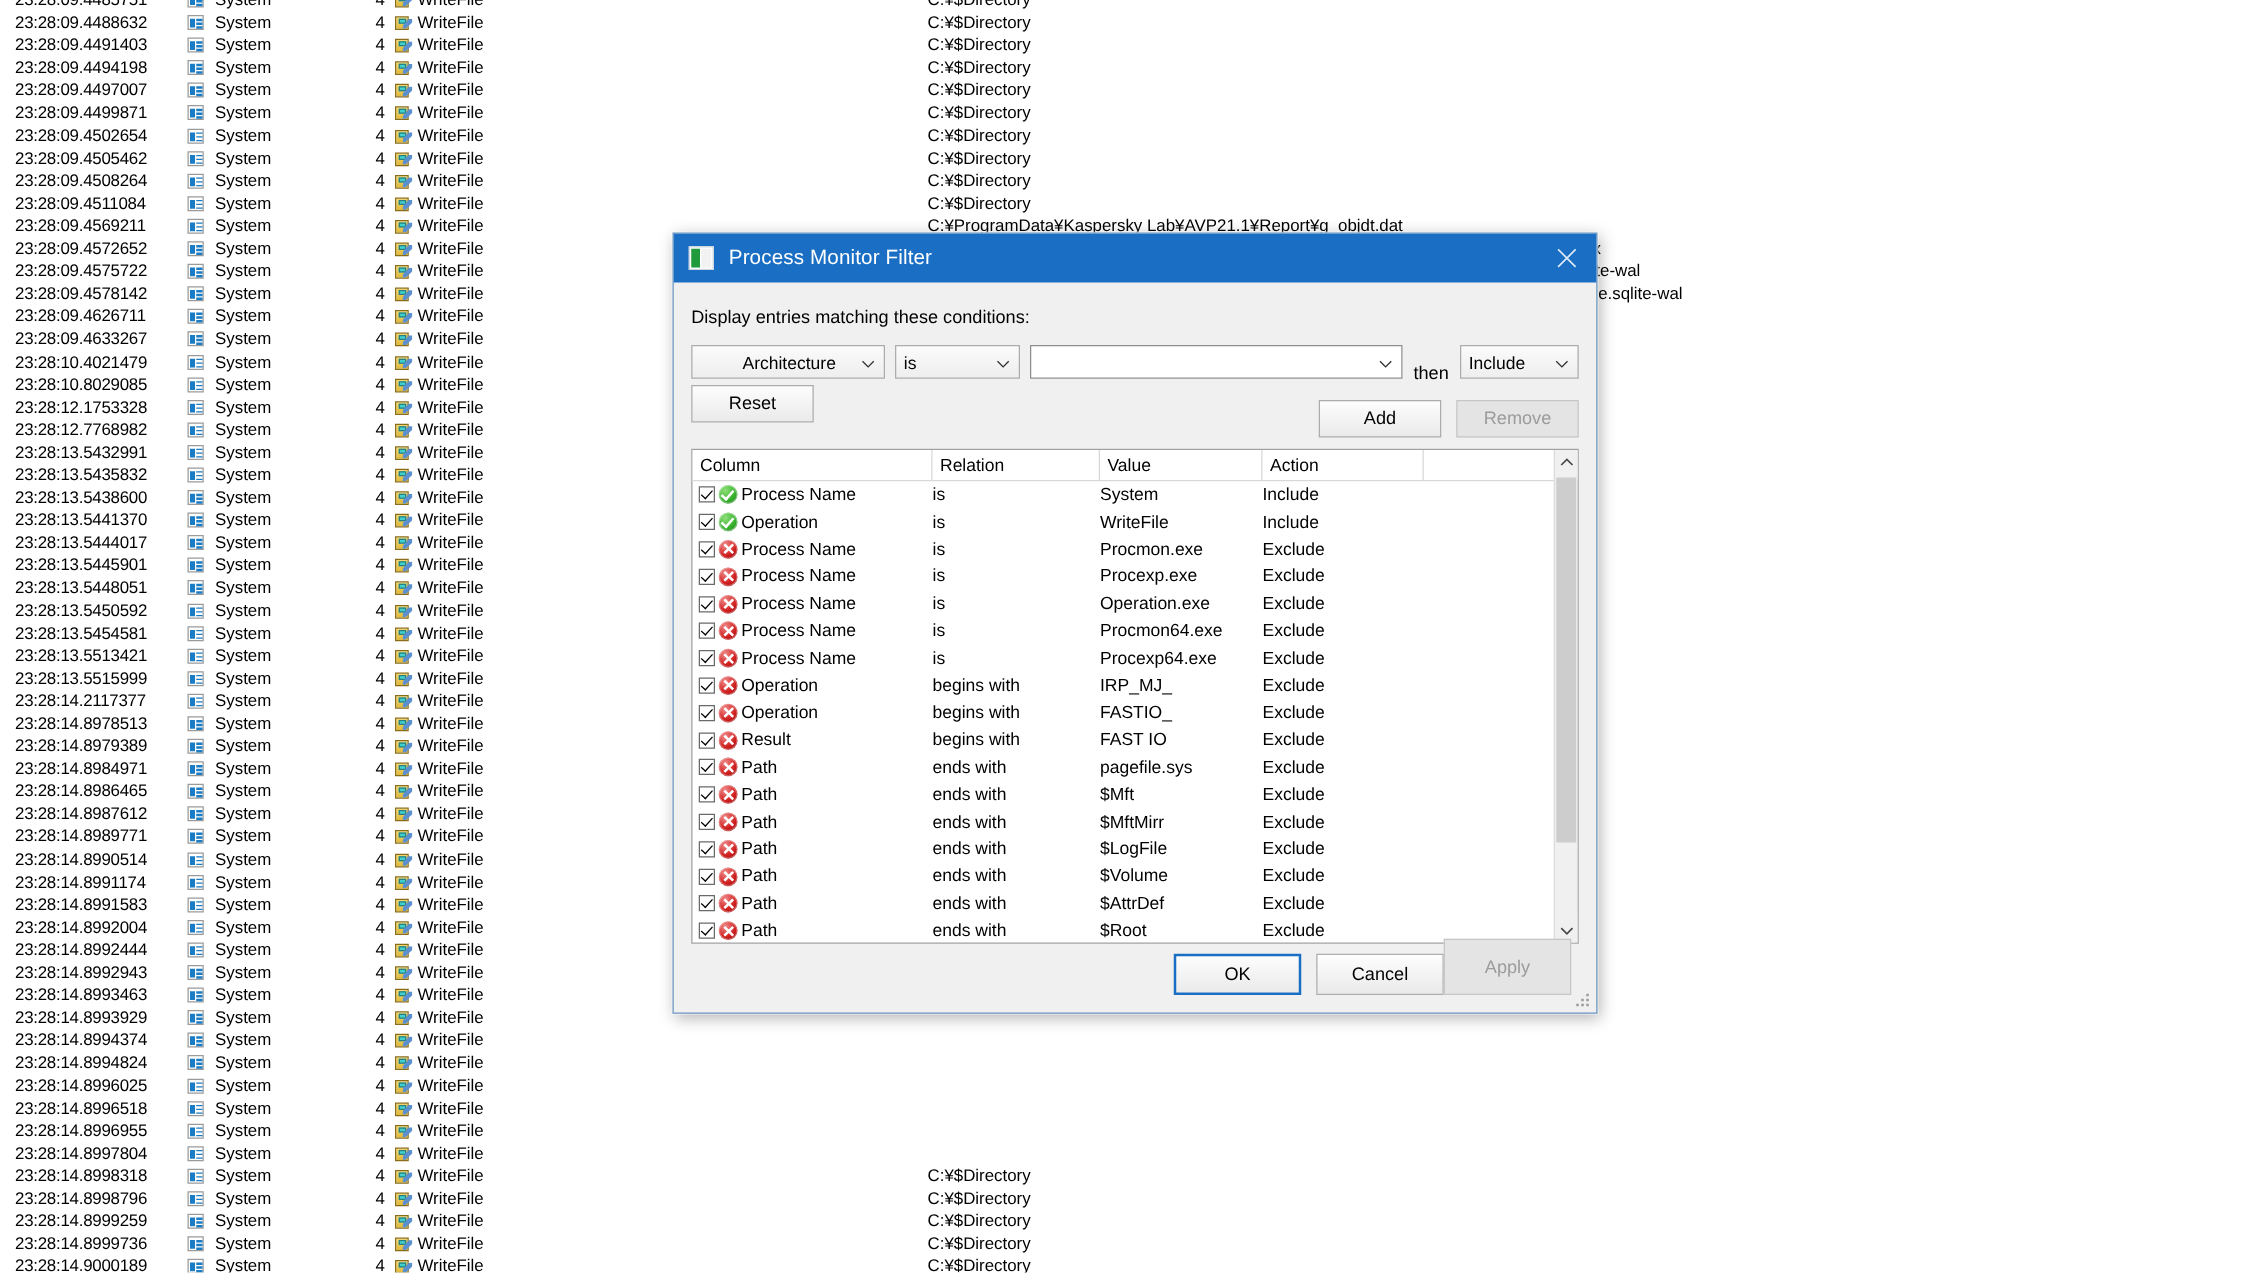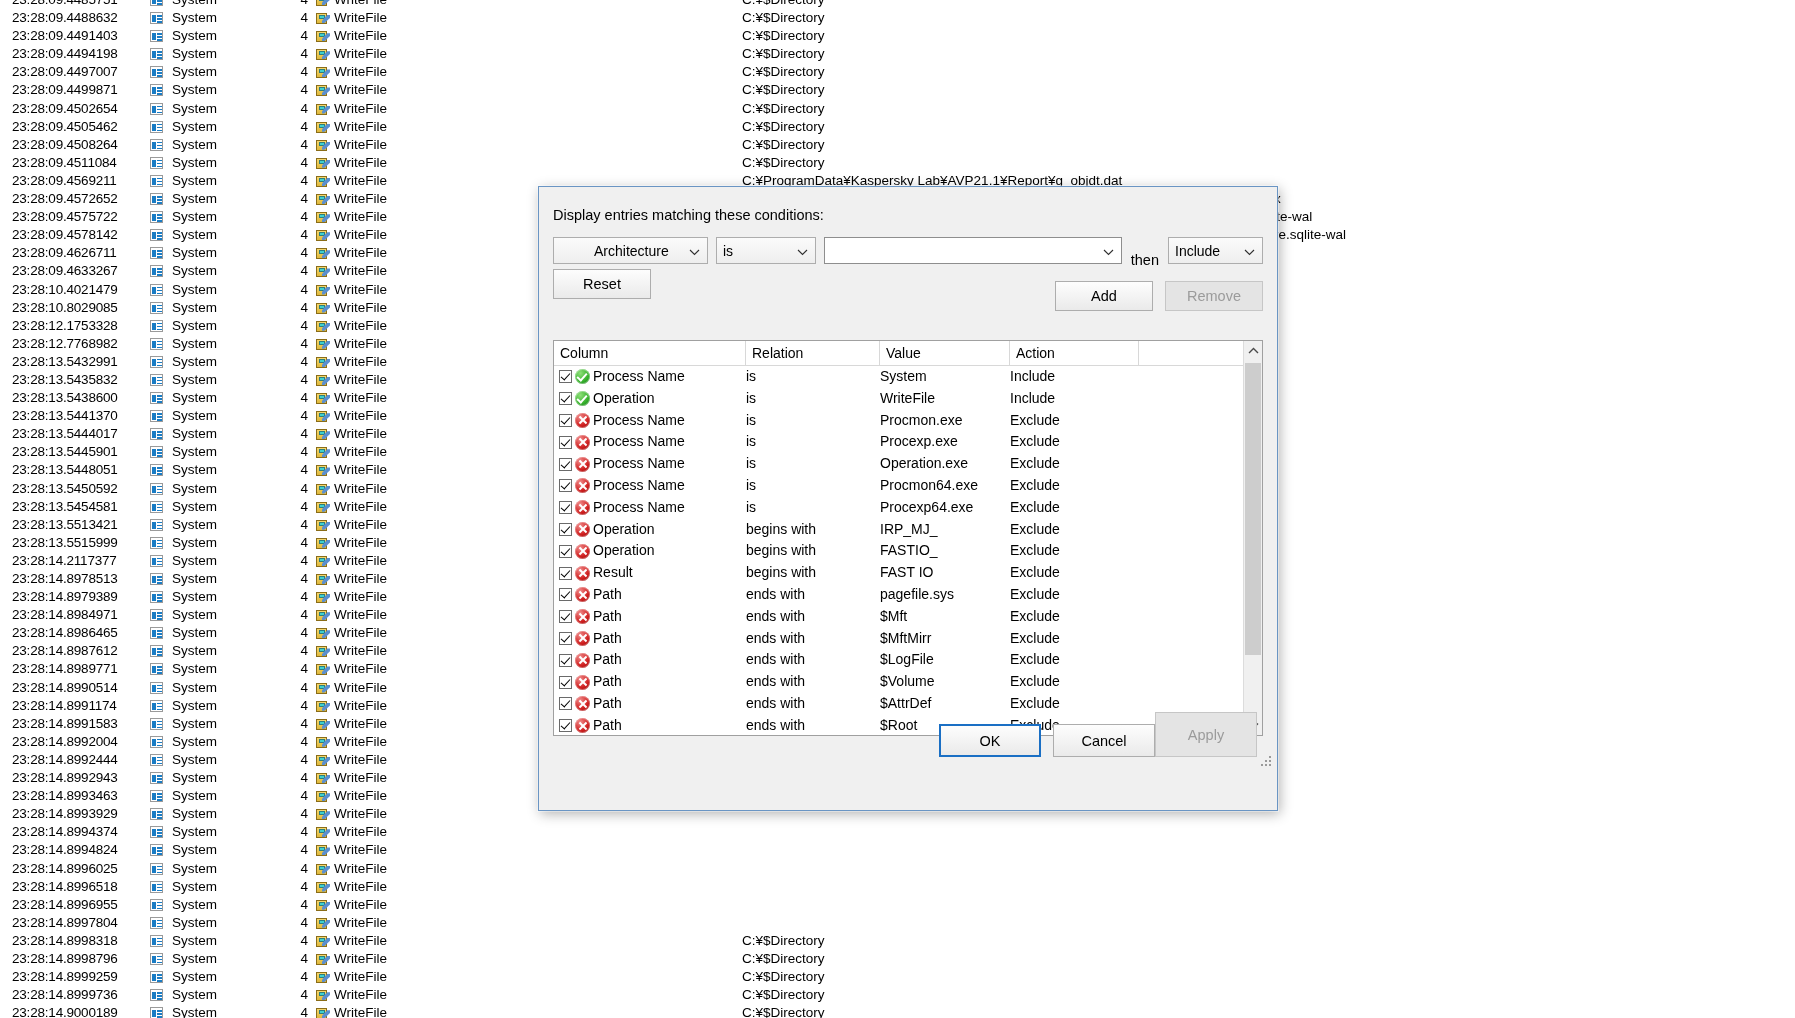--- a/index.html
+++ b/index.html
@@ -239,21 +239,21 @@
     border: 2px solid #1a6fc4;
   }
 
   #btn-reset { position: absolute; left: 14px; top: 82px; }
   #btn-add   { position: absolute; right: 124px; top: 94px; }
   #btn-remove{ position: absolute; right: 14px; top: 94px; }
 
   
   #filter-list {
     position: absolute;
-    left: 14px; top: 153px;
+    left: 14px; top: 133px;
     right: 14px;
     height: 396px;
     background: #ffffff;
     border: 1px solid #a0a0a0;
     box-sizing: border-box;
     overflow: hidden;
   }
   .list-head {
     display: flex;
     height: 24px;
@@ -1366,20 +1366,32 @@
   </div>
 
 <div id="right-fragments" style="position:absolute; left:1256px; top:190px; width:180px; font-size:13.5px; line-height:18.1px; white-space:nowrap;">
     <div>evtx</div>
     <div>sqlite-wal</div>
     <div>store.sqlite-wal</div>
   </div>
 
 <div id="filter-dialog">
 
+  <div class="titlebar">
+    <div class="title-icon">
+      <span class="g"></span>
+        <span class="w"></span>
+    </div>
+    <div class="title-text">Process Monitor Filter</div>
+    <div class="title-close">
+      <svg width="17" height="17" viewBox="0 0 17 17" aria-hidden="true">
+        <path d="M1.5 1.5 L15.5 15.5 M15.5 1.5 L1.5 15.5" stroke="#dbe8f5" stroke-width="1.4" fill="none"></path>
+      </svg>
+    </div>
+  </div>
 
   <div class="dialog-body">
 
     <div class="section-label">Display entries matching these conditions:</div>
 
     <div class="cond-row">
       <div class="combo" id="combo-column">
         <span>Architecture</span>
         <span class="arr">
           <svg width="11" height="7" viewBox="0 0 11 7">

